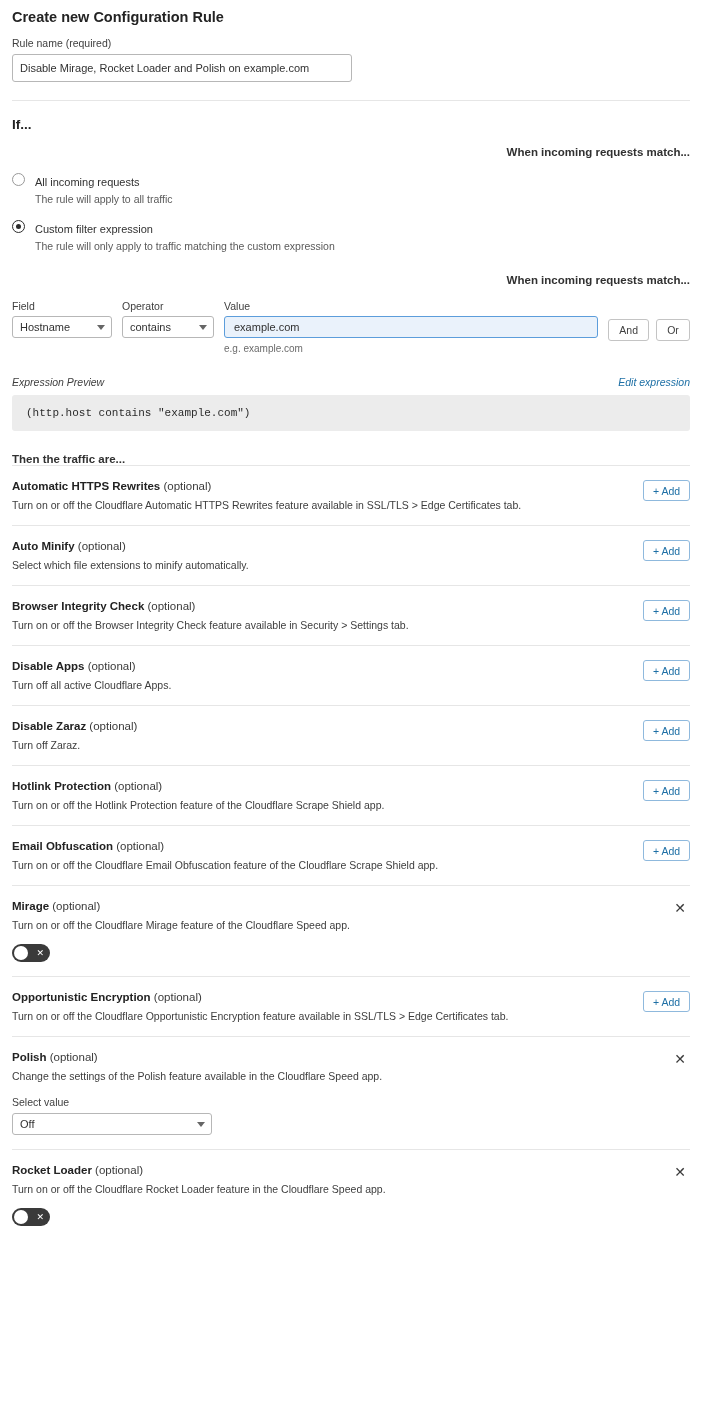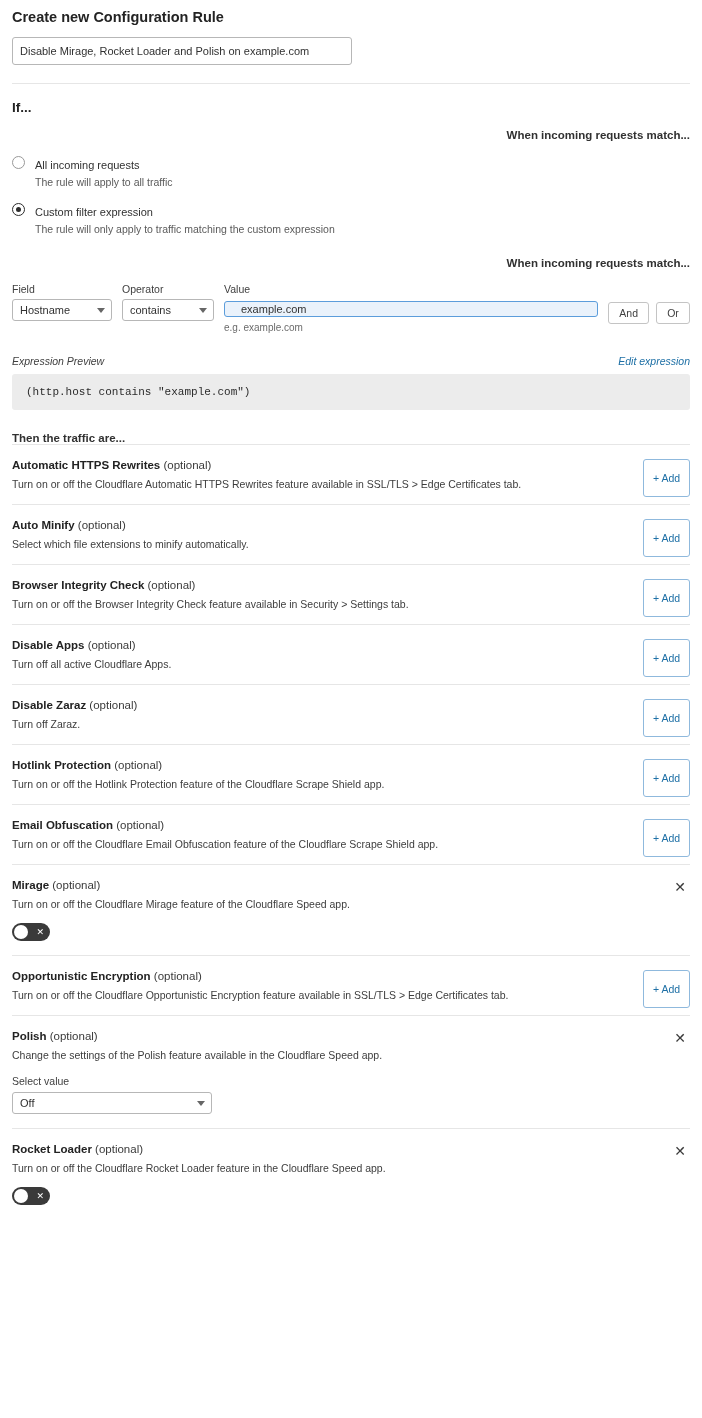--- a/index.html
+++ b/index.html
@@ -137,25 +137,25 @@
     right: 6px; top: 50%;
     margin-top: -2px;
     width: 0; height: 0;
     border-left: 4px solid transparent;
     border-right: 4px solid transparent;
     border-top: 5px solid #666;
   }
 
   input.value-input {
     width: 100%;
-    height: 16px;
+    height: 22px;
     border: 1px solid #5c9ddb;
     border-radius: 3px;
     background: #eaf2fb;
-    padding: 2px 16px;
+    padding: 2px 9px;
     font-size: 11px;
     font-family: "Liberation Sans", sans-serif;
     color: #313131;
     outline: none;
   }
 
   .small-btn {
     height: 22px;
     min-width: 34px;
     padding: 0 10px;
@@ -227,21 +227,21 @@
   .setting .s-desc {
     font-size: 10.5px;
     color: #3d3d3d;
     margin-top: 7px;
   }
   .add-btn {
     position: absolute;
     right: 0;
     top: 14px;
     width: 47px;
-    height: 38px;
+    height: 21px;
     border: 1px solid #8fb9dd;
     border-radius: 3px;
     background: #fff;
     color: #1d6fa5;
     font-size: 10.5px;
     font-family: "Liberation Sans", sans-serif;
     cursor: pointer;
     line-height: 19px;
     text-align: center;
   }
@@ -294,20 +294,21 @@
   .select-wrap-200 { width: 200px; }
 </style>
 </head>
 <body>
 
 <div class="page">
 
   <div class="page-title">Create new Configuration Rule</div>
 
   <div>
+    <div class="field-label">Rule name (required)</div>
     <input class="text-input" type="text" value="Disable Mirage, Rocket Loader and Polish on example.com" style="">
   </div>
 
   <hr class="sep">
 
   <div class="section-heading">If...</div>
   <div class="subheading">When incoming requests match...</div>
 
   <div class="radio-row">
     <span class="radio-mark"></span>

